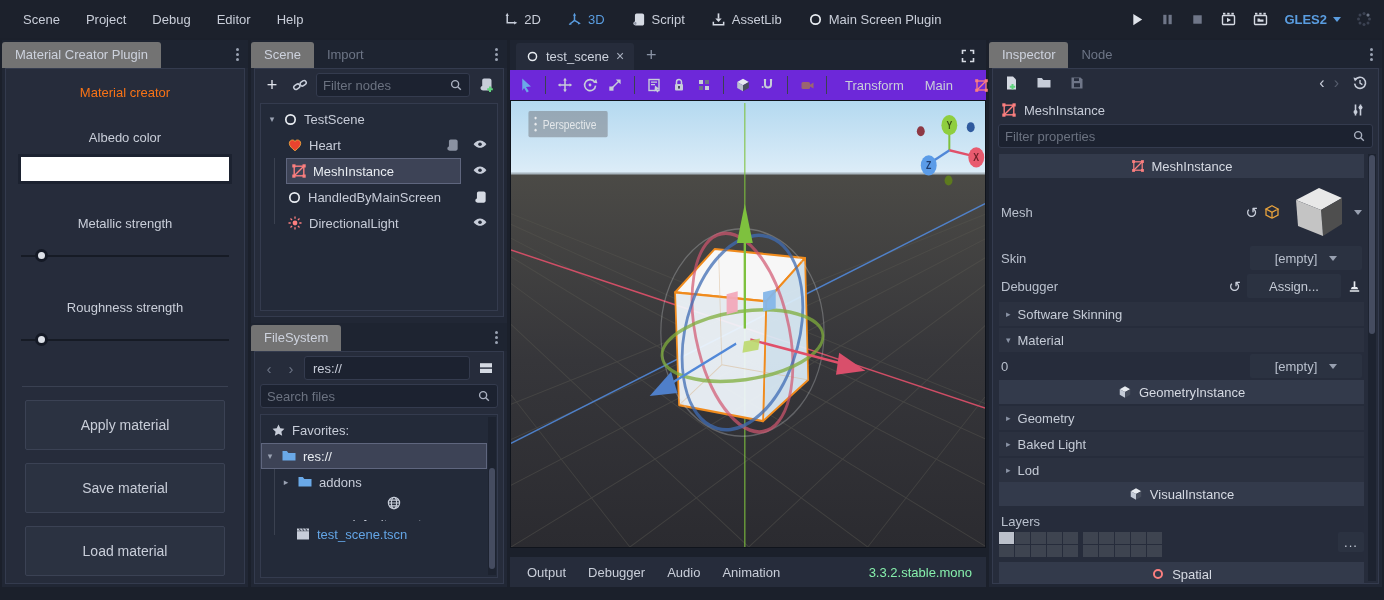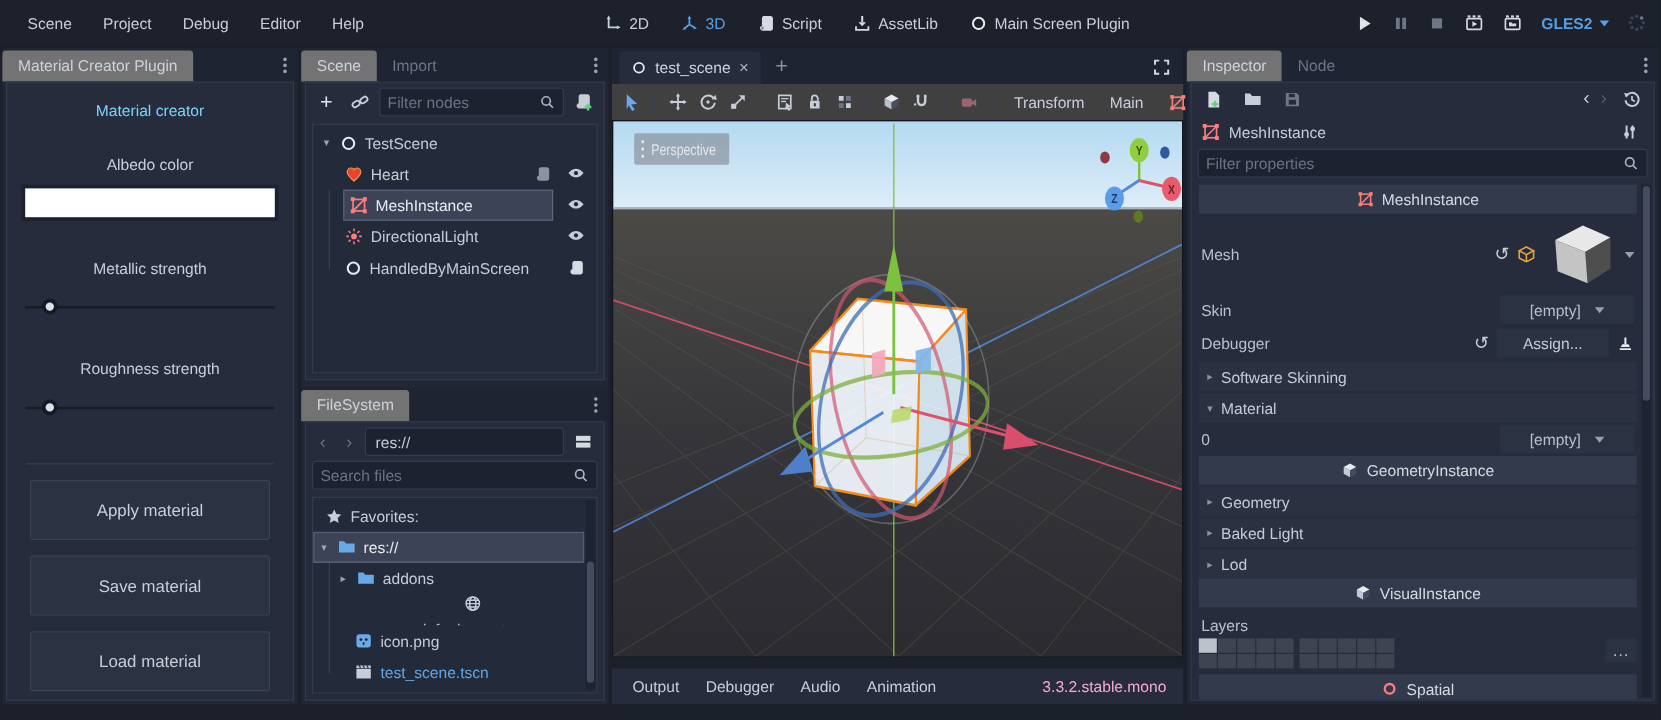--- a/index.html
+++ b/index.html
@@ -30,21 +30,21 @@
 
   .tabstrip { height:28px; flex:0 0 28px; display:flex; align-items:flex-end; background:#1e2431; }
   .tab { padding:5px 13px 6px; color:#6d7586; border-radius:3px 3px 0 0; }
   .tab.active { background:#737373; color:#cdd2dd; }
   .dots { margin-left:auto; align-self:center; display:flex; flex-direction:column; gap:2px; padding:0 9px; }
   .dots i { width:3px; height:3px; border-radius:50%; background:#9aa2b2; }
   .panel { flex:1; margin:0 3px 3px; border:1px solid #343b4e; background:#262c3b; display:flex; flex-direction:column; min-height:0; }
 
   
   .mat-body { flex:1; display:flex; flex-direction:column; align-items:center; padding:16px 12px 0; }
-  .mat-title { margin-bottom:30px; color:#7dd3fc; }
+  .mat-title { margin-bottom:30px; color:#f97316; }
   .mat-label { margin-bottom:9px; color:#c9ced9; }
   .swatch-well { width:100%; background:#1c2230; padding:3px; margin-bottom:32px; }
   .swatch { height:24px; width:100%; }
   .slider { position:relative; width:calc(100% - 6px); height:16px; margin:8px 0 36px; }
   .slider::before { content:""; position:absolute; left:0; right:0; top:7px; height:2px; background:#161b25; }
   .knob { position:absolute; left:14px; top:1px; width:13px; height:13px; border-radius:50%; background:#dde1e8; border:3px solid #141925; }
   .mat-divider { width:calc(100% - 8px); border-top:1px solid #3a4152; margin-top:2px; }
   .mbtn { width:calc(100% - 14px); height:50px; margin-top:13px; background:#2b3241; border:1px solid #3b4254; border-radius:2px; display:flex; align-items:center; justify-content:center; color:#c9ced9; font-size:14px; }
 
   
@@ -67,28 +67,28 @@
   .vscroll { position:absolute; right:1px; top:2px; bottom:2px; width:8px; background:#1d2330; }
   .vscroll .thumb { position:absolute; left:1px; right:1px; background:#454c60; border-radius:3px; }
   .link-blue { color:#63a5e6; }
 
   
   .scene-tabs { height:30px; flex:0 0 30px; background:#1e2431; display:flex; align-items:flex-end; padding:2px 6px 0; gap:2px; }
   .scene-tab { display:flex; align-items:center; gap:7px; background:#262c3b; padding:5px 10px 6px; border-radius:3px 3px 0 0; color:#cdd2dd; }
   .closex { color:#aab1c0; font-size:14px; }
   .addtab { padding:2px 10px 6px; }
   .expandbtn { margin-left:auto; align-self:center; padding:0 4px; }
-  .vp-toolbar { height:30px; flex:0 0 30px; background:#404040; display:flex; align-items:center; padding:0 4px; gap:1px; }
+  .vp-toolbar { height:30px; flex:0 0 30px; background:#6d28d9; display:flex; align-items:center; padding:0 4px; gap:1px; }
   .sep { width:1px; height:18px; background:#3a4152; margin:0 6px; flex:0 0 auto; }
   .vp-menu { padding:0 10px; color:#c9ced9; display:flex; align-items:center; gap:6px; }
   .viewport { flex:1; position:relative; border:1px solid #10141c; min-height:0; background:#2b2b30; }
   .viewport svg { display:block; width:100%; height:100%; }
   .bottombar { height:30px; flex:0 0 30px; background:#262c3b; margin-top:9px; display:flex; align-items:center; padding:0 6px; }
   .bbtn { padding:0 11px; color:#c9ced9; }
-  .version { margin-left:auto; color:#f9a8d4; padding-right:8px; }
+  .version { margin-left:auto; color:#86efac; padding-right:8px; }
 
   
   .insp-row { display:flex; align-items:center; padding:3px 6px; gap:9px; }
   .nodename { display:flex; align-items:center; gap:7px; padding:2px 8px; }
   .props { flex:1; position:relative; overflow:hidden; padding:2px 14px 0 6px; min-height:0; }
   .class-header { height:24px; background:#333a4b; display:flex; align-items:center; justify-content:center; gap:7px; color:#d6dae3; margin-bottom:2px; }
   .prow { display:flex; align-items:center; min-height:28px; padding:0 2px; gap:6px; }
   .plabel { flex:1; color:#b9c0cd; display:flex; align-items:center; gap:8px; }
   .plabel .rv { margin-left:auto; }
   .rv { color:#c7cdd9; font-size:15px; line-height:1; }
@@ -325,42 +325,42 @@
                   <span class="tlabel" style="color:#e8ecf1;">MeshInstance</span>
                 </span>
                 <span class="ricons" style="margin-left:0;">
                   <svg class="icon" width="16" height="16" viewBox="0 0 16 16">
                       <path d="M8 3.6C11.8 3.6 14.3 7.2 14.3 7.2S11.8 10.8 8 10.8 1.7 7.2 1.7 7.2 4.2 3.6 8 3.6Z" fill="#c7cdd9"></path>
                       <circle cx="8" cy="7.2" r="1.8" fill="#232a39"></circle>
                     </svg>
                 </span>
               </div>
               <div class="trow" style="padding-left:26px;">
+                <svg class="icon" width="15" height="15" viewBox="0 0 16 16">
+                    <circle cx="8" cy="8" r="5" fill="none" stroke="#e8ecf1" stroke-width="1.8"></circle>
+                  </svg>
+                <span class="tlabel">HandledByMainScreen</span>
+                <span class="ricons">
+                  <svg class="icon" width="15" height="15" viewBox="0 0 16 16">
+                      <path d="M6 1.5h5.5c1.1 0 2 .9 2 2v8c0 1.1-.9 2-2 2H5.2c-1.5 0-2.7-1-2.7-2.4 0-1 .7-1.9 1.7-2.1V3.6c0-1.2.8-2.1 1.8-2.1z" fill="#d5dae3"></path>
+                    </svg>
+                </span>
+              </div>
+              <div class="trow" style="padding-left:26px;">
                 <svg class="icon" width="16" height="16" viewBox="0 0 16 16">
                     <circle cx="8" cy="8" r="2.4" fill="#fc7f7f"></circle>
                     <g stroke="#fc7f7f" stroke-width="1.3">
                       <path d="M8 1.5v2.2M8 12.3v2.2M1.5 8h2.2M12.3 8h2.2M3.5 3.5l1.6 1.6M10.9 10.9l1.6 1.6M12.5 3.5l-1.6 1.6M5.1 10.9l-1.6 1.6"></path>
                     </g>
                   </svg>
                 <span class="tlabel">DirectionalLight</span>
                 <span class="ricons">
                   <svg class="icon" width="16" height="16" viewBox="0 0 16 16">
                       <path d="M8 3.6C11.8 3.6 14.3 7.2 14.3 7.2S11.8 10.8 8 10.8 1.7 7.2 1.7 7.2 4.2 3.6 8 3.6Z" fill="#c7cdd9"></path>
                       <circle cx="8" cy="7.2" r="1.8" fill="#232a39"></circle>
-                    </svg>
-                </span>
-              </div>
-              <div class="trow" style="padding-left:26px;">
-                <svg class="icon" width="15" height="15" viewBox="0 0 16 16">
-                    <circle cx="8" cy="8" r="5" fill="none" stroke="#e8ecf1" stroke-width="1.8"></circle>
-                  </svg>
-                <span class="tlabel">HandledByMainScreen</span>
-                <span class="ricons">
-                  <svg class="icon" width="15" height="15" viewBox="0 0 16 16">
-                      <path d="M6 1.5h5.5c1.1 0 2 .9 2 2v8c0 1.1-.9 2-2 2H5.2c-1.5 0-2.7-1-2.7-2.4 0-1 .7-1.9 1.7-2.1V3.6c0-1.2.8-2.1 1.8-2.1z" fill="#d5dae3"></path>
                     </svg>
                 </span>
               </div>
             </div>
           </div>
         </div>
       </div>
 
       <div style="flex:1; display:flex; flex-direction:column; min-height:0;">
         <div class="tabstrip">
@@ -422,29 +422,20 @@
                     <g fill="none" stroke="#c7cdd9" stroke-width="1.2">
                       <circle cx="8" cy="8" r="5.6"></circle>
                       <ellipse cx="8" cy="8" rx="2.6" ry="5.6"></ellipse>
                       <path d="M2.4 8h11.2M3.2 5.2h9.6M3.2 10.8h9.6"></path>
                     </g>
                   </svg>
                 <span class="tlabel">default_env.tres</span>
               </div>
               <div class="trow" style="padding-left:34px;">
                 <svg class="icon" width="16" height="16" viewBox="0 0 16 16">
-                    <rect x="2" y="2.5" width="12" height="11" rx="2.5" fill="#6aa9e8"></rect>
-                    <circle cx="5.8" cy="7" r="1.2" fill="#1c2230"></circle>
-                    <circle cx="10.2" cy="7" r="1.2" fill="#1c2230"></circle>
-                    <rect x="7.3" y="9.2" width="1.4" height="2.2" fill="#1c2230"></rect>
-                  </svg>
-                <span class="tlabel">icon.png</span>
-              </div>
-              <div class="trow" style="padding-left:34px;">
-                <svg class="icon" width="16" height="16" viewBox="0 0 16 16">
                     <path d="M2 5.2h12v8.3H2z" fill="#c7cdd9"></path>
                     <path d="M2 2.5h12v2.2H2z" fill="#c7cdd9"></path>
                     <path d="M4.2 2.5l1.3 2.2M7.4 2.5l1.3 2.2M10.6 2.5l1.3 2.2" stroke="#232a39" stroke-width="1"></path>
                   </svg>
                 <span class="tlabel link-blue">test_scene.tscn</span>
               </div>
             </div>
             <div class="vscroll">
                 <span class="thumb" style="top:32%; height:64%;"></span>
               </div>

